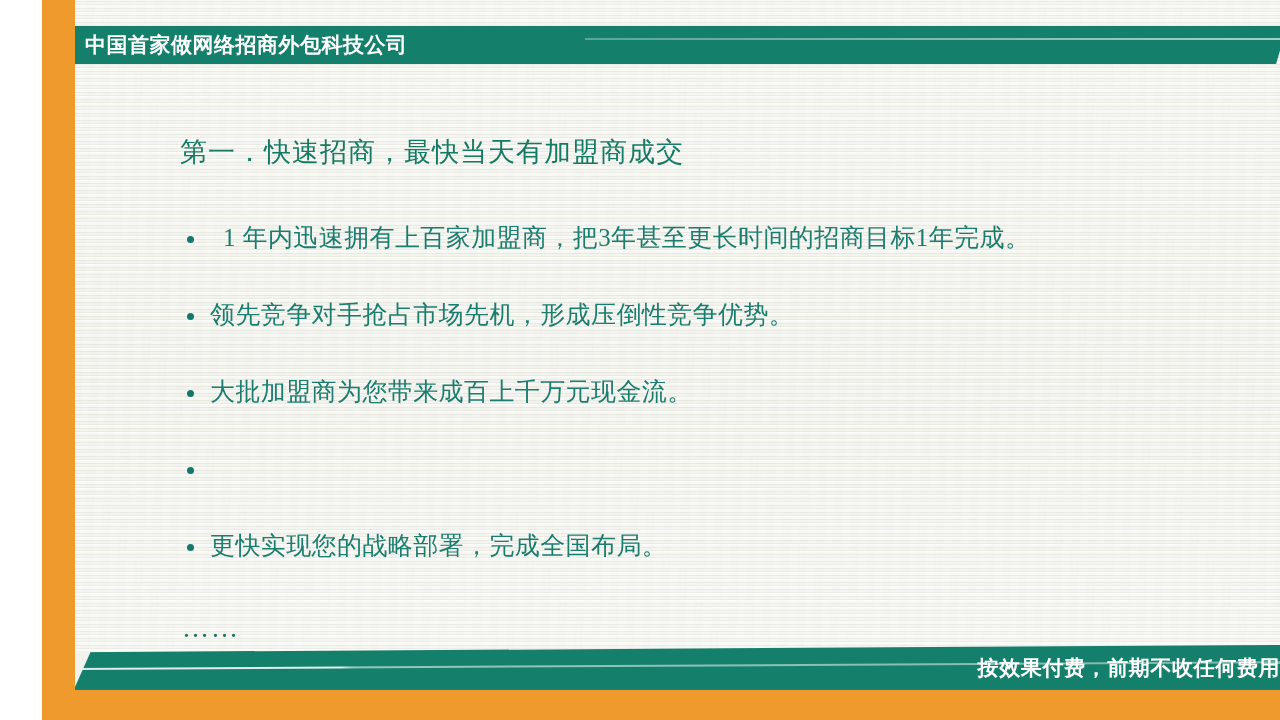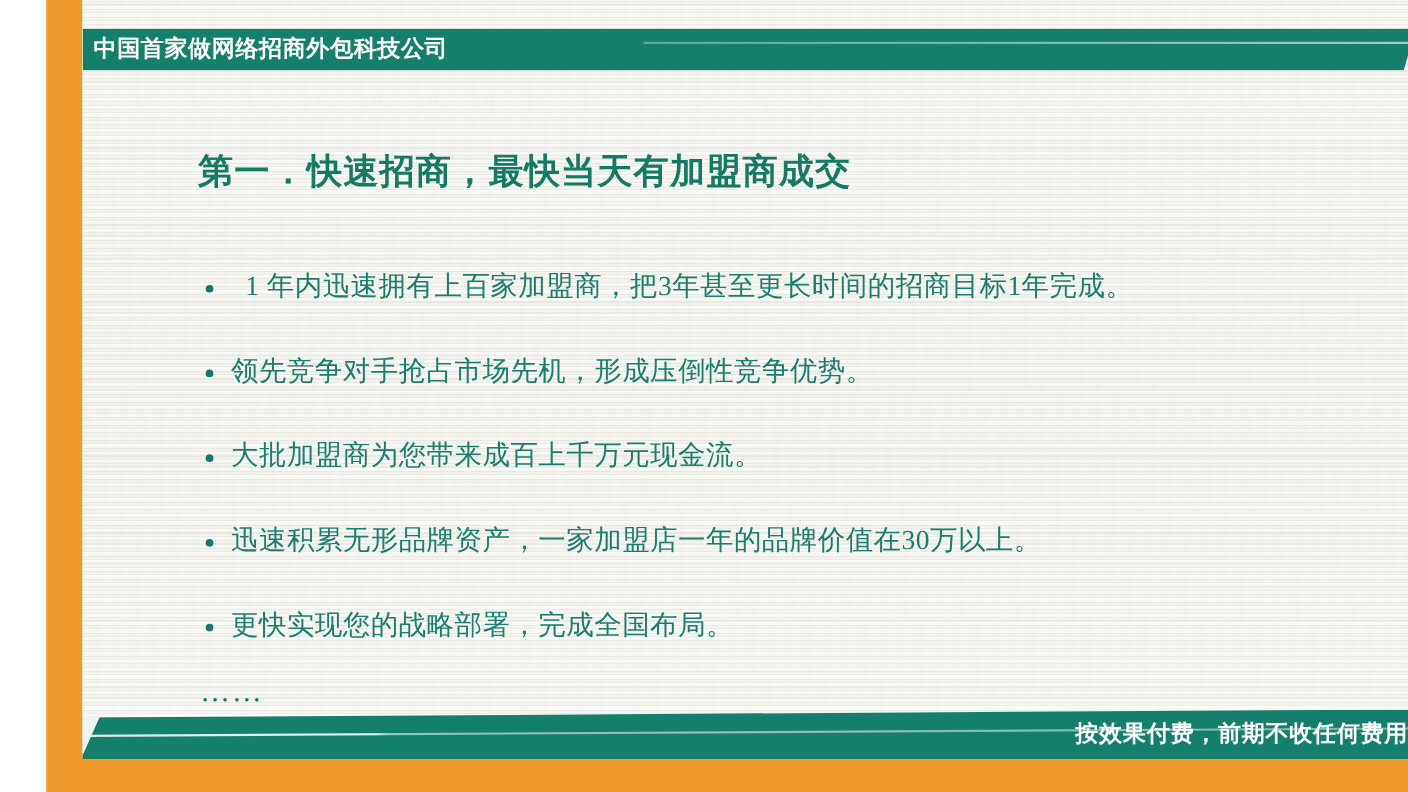--- a/index.html
+++ b/index.html
@@ -93,31 +93,31 @@
     color: #ffffff;
     letter-spacing: 0.5px;
     white-space: nowrap;
   }
 
   
   #section-title {
     position: absolute;
     left: 138px;
     top: 134px;
-    font-size: 32px;
-    font-weight: bold;
+    font-size: 27px;
+    font-weight: normal;
     color: #157a63;
     letter-spacing: 1px;
     white-space: nowrap;
   }
 
   #bullets {
     position: absolute;
     left: 145px;
-    top: 244px;
+    top: 221px;
     width: 1070px;
   }
   .bullet-row {
     display: flex;
     align-items: flex-start;
     height: 77px;
   }
   .bullet-dot {
     flex: 0 0 auto;
     width: 7px;
@@ -221,21 +221,20 @@
       <span class="bullet-text">领先竞争对手抢占市场先机，形成压倒性竞争优势。</span>
     </div>
 
     <div class="bullet-row">
       <span class="bullet-dot"></span>
       <span class="bullet-text">大批加盟商为您带来成百上千万元现金流。</span>
     </div>
 
     <div class="bullet-row">
       <span class="bullet-dot"></span>
-      <span class="bullet-text">迅速积累无形品牌资产，一家加盟店一年的品牌价值在30万以上。</span>
     </div>
 
     <div class="bullet-row">
       <span class="bullet-dot"></span>
       <span class="bullet-text">更快实现您的战略部署，完成全国布局。</span>
     </div>
 
   </div>
 
   <div id="ellipsis">……</div>

